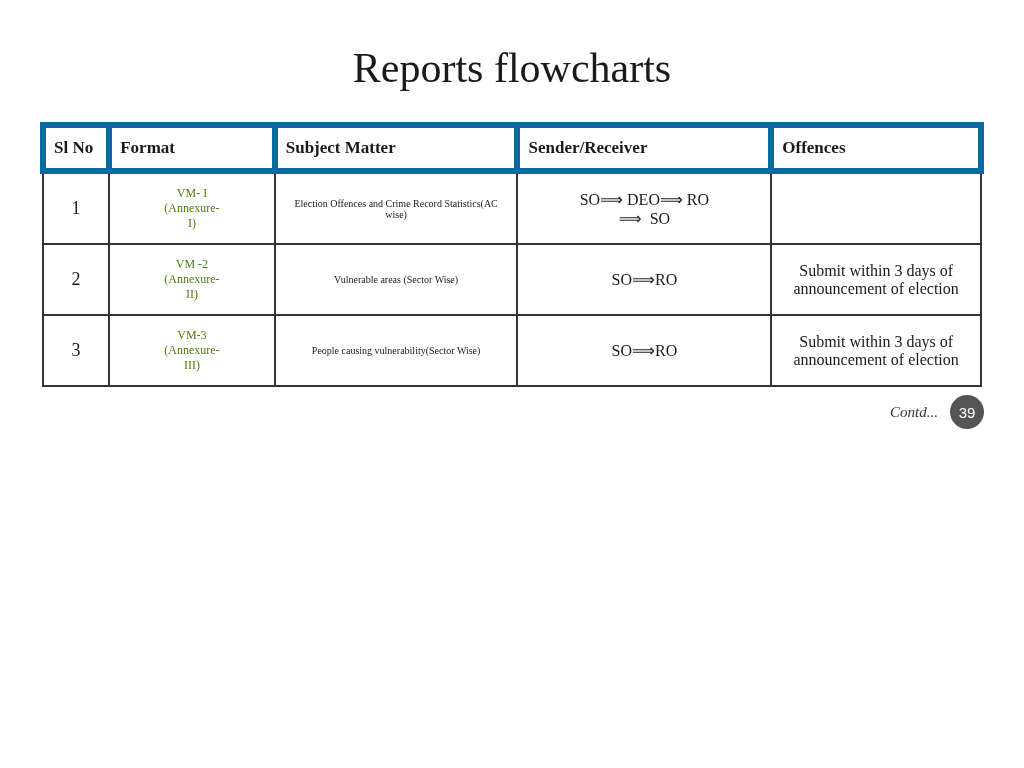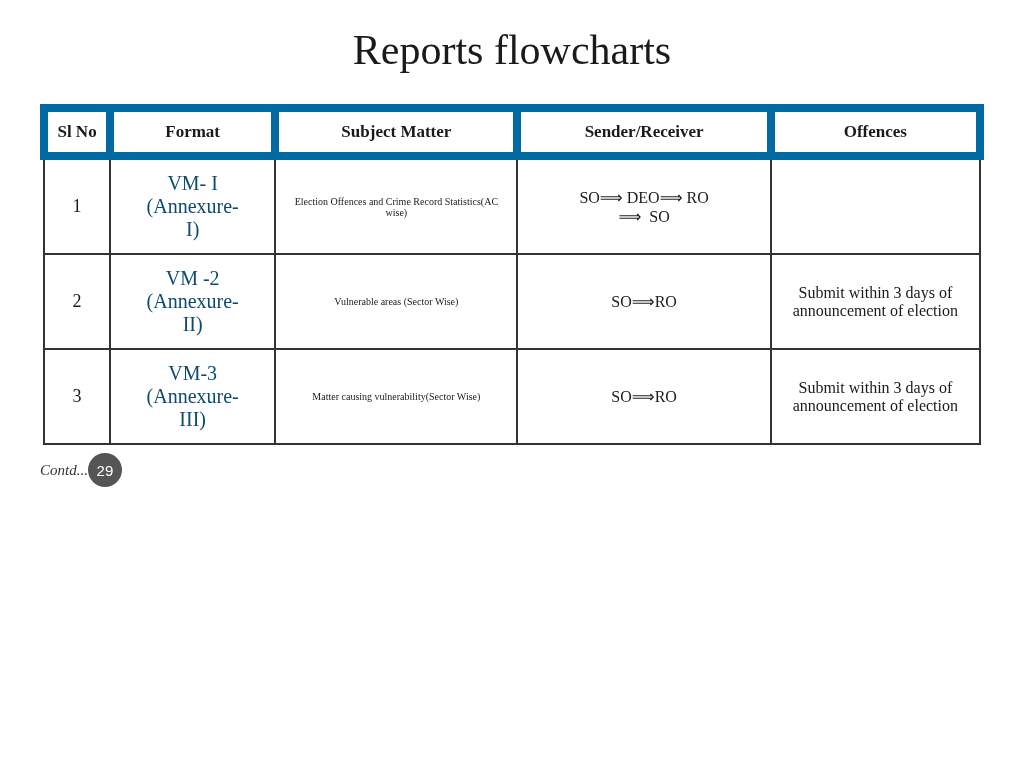--- a/index.html
+++ b/index.html
@@ -18,63 +18,63 @@
       align-items: center;
       padding: 20px 40px;
       overflow: hidden;
     }
 
     .page-title {
       font-size: 42px;
       font-weight: normal;
       color: #1a1a1a;
       margin-bottom: 30px;
-      margin-top: 6px;
+      margin-top: 24px;
     }
 
     .table-wrapper {
       width: 100%;
       max-width: 950px;
     }
 
     table {
       width: 100%;
       border-collapse: collapse;
       border: 2px solid #333;
     }
 
     th {
       background: #ffffff;
       font-weight: bold;
       font-size: 17px;
       color: #1a1a1a;
-      text-align: center;
+      text-align: left;
       padding: 10px 8px;
-      border: 8px solid #0369a1;
+      border: 6px solid #0369a1;
       vertical-align: middle;
     }
 
     td {
       border: 2px solid #333;
       padding: 12px 10px;
       text-align: center;
       vertical-align: middle;
       font-size: 10px;
       color: #1a1a1a;
     }
 
     td.sl-no {
       font-size: 18px;
       font-weight: normal;
       width: 60px;
     }
 
     td.format-cell {
-      color: #0c4a6e;
-      font-size: 20px;
+      color: #4d7c0f;
+      font-size: 12px;
       width: 150px;
     }
 
     td.subject-cell {
       width: 220px;
     }
 
     td.sender-cell {
       width: 230px;
       font-size: 16px;
@@ -83,23 +83,24 @@
 
     td.timeline-cell {
       width: 190px;
       font-size: 16px;
     }
 
     .footer {
       width: 100%;
       max-width: 950px;
       display: flex;
+      justify-content: flex-end;
       align-items: center;
       margin-top: 8px;
-      gap: 0;
+      gap: 12px;
     }
 
     .contd-text {
       font-size: 15px;
       color: #333;
       font-style: italic;
     }
 
     .page-number {
       background: #555;
@@ -144,24 +145,24 @@
         <td class="sl-no">2</td>
         <td class="format-cell">VM -2<br>(Annexure-<br>II)</td>
         <td class="subject-cell">Vulnerable areas (Sector Wise)</td>
         <td class="sender-cell">SO⟹RO</td>
         <td class="timeline-cell">Submit within 3 days of announcement of election</td>
       </tr>
 
       <tr>
         <td class="sl-no">3</td>
         <td class="format-cell">VM-3<br>(Annexure-<br>III)</td>
-        <td class="subject-cell">Matter causing vulnerability(Sector Wise)</td>
+        <td class="subject-cell">People causing vulnerability(Sector Wise)</td>
         <td class="sender-cell">SO⟹RO</td>
         <td class="timeline-cell">Submit within 3 days of announcement of election</td>
       </tr>
     </tbody>
   </table>
 </div>
 
 <div class="footer">
   <span class="contd-text">Contd...</span>
-  <div class="page-number">29</div>
+  <div class="page-number">39</div>
 </div>
 
 </body></html>

